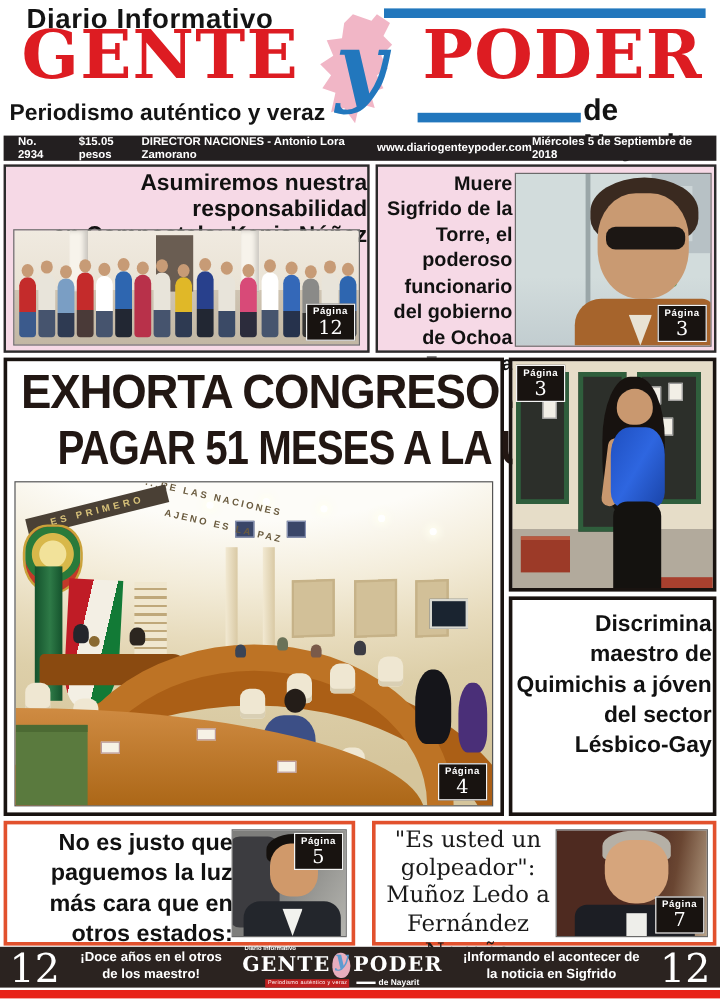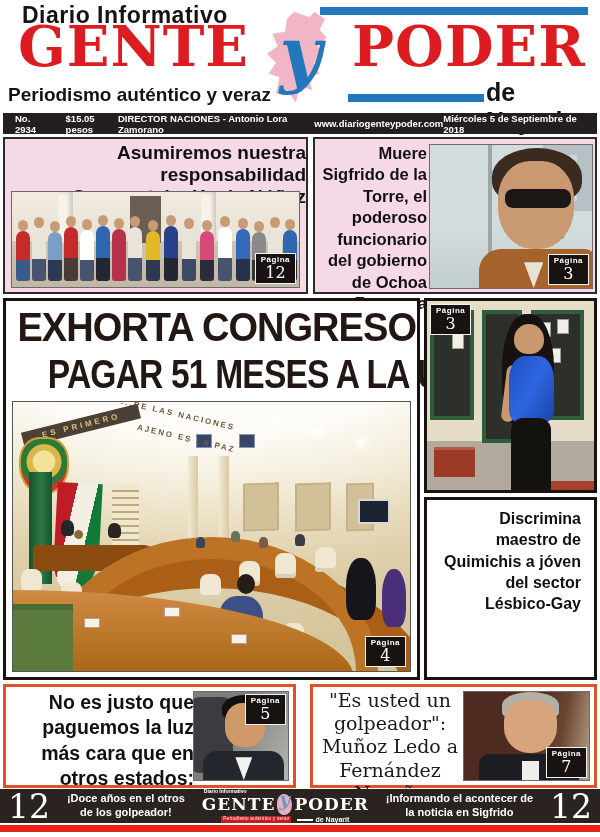--- a/index.html
+++ b/index.html
@@ -100,21 +100,21 @@
   .w-redbox{position:absolute;left:4%;bottom:7%;width:25%;height:16%;background:#9c3a28;box-shadow:inset 0 3px 0 #b85a40;}
   .w-curb{position:absolute;right:0;bottom:0;width:34%;height:5%;background:#a8402e;}
   .w-hair{position:absolute;left:45%;top:7%;width:31%;height:62%;background:#17120f;border-radius:45% 45% 40% 40%;}
   .w-face{position:absolute;left:52%;top:12%;width:18%;height:16%;background:#c9986f;border-radius:50% 50% 45% 45%;}
   .w-arm{position:absolute;left:46%;top:34%;width:8%;height:30%;background:#c9986f;border-radius:8px;transform:rotate(7deg);}
   .w-top{position:absolute;left:49%;top:29%;width:27%;height:35%;background:linear-gradient(120deg,#1e4fc0,#2e66e0 50%,#1a44a8);border-radius:35% 35% 18% 18%;}
   .w-pants{position:absolute;left:50%;top:62%;width:24%;height:38%;background:#14120f;border-radius:12px 12px 0 0;}
 
   .box-quimichis{position:absolute;left:424px;top:497px;width:173px;height:183px;border:3px solid #191310;
      box-sizing:border-box;background:#fff;}
-  .box-quimichis .headline{font-size:16px;line-height:1.33;padding:8px 13px 0;}
+  .box-quimichis .headline{font-size:19px;line-height:1.33;padding:8px 1px 0;}
 
   
   .orangebox{position:absolute;border:3px solid #e2512d;box-sizing:border-box;background:#fff;}
   .box-luz{left:3px;top:684px;width:293px;height:104px;}
   .luz-head{position:absolute;left:2px;top:3px;width:186px;font-size:19.5px;line-height:1.3;}
   .photo-lugo{right:4px;top:4px;width:96px;height:90px;
      background:linear-gradient(120deg,#7e7e7c 0 40%,#9a9a96 70%,#b5b5b0);}
   .l-chair{position:absolute;left:-4%;top:6%;width:46%;height:86%;background:#3c3c40;border-radius:10px;}
   .l-hair{position:absolute;left:30%;top:3%;width:48%;height:30%;background:#14100d;border-radius:50% 50% 30% 30%;}
   .l-face{position:absolute;left:33%;top:12%;width:43%;height:50%;background:#d0996a;border-radius:42%;}
@@ -342,21 +342,21 @@
         <span class="bw">Página</span>
         <span class="bn">7</span>
       </div>
     </div>
   </div>
 
   <div class="footer">
     <span class="f-num">12</span>
     <span class="f-slogan">
       <span>¡Doce años en el otros</span><br>
-      <span>de los golpeador!</span>
+      <span>de los maestro!</span>
     </span>
     <span class="f-logo">
       <span class="f-logo-kicker">Diario Informativo</span>
       <span class="f-logo-row">
         <span class="f-logo-name">GENTE</span>
         <span class="f-logo-map">
             <span>y</span>
           </span>
         <span class="f-logo-name">PODER</span>
       </span>

